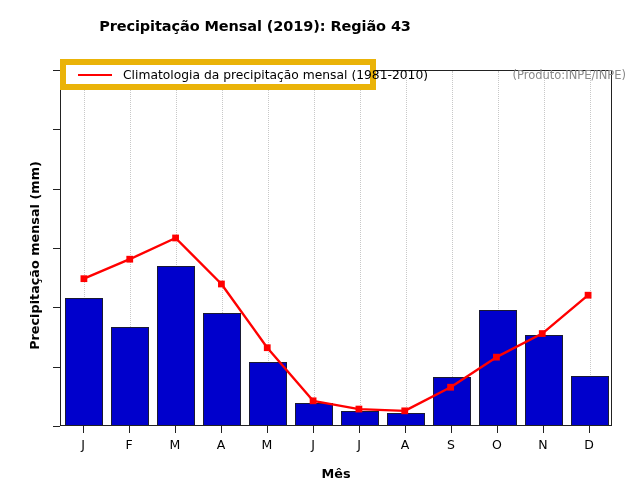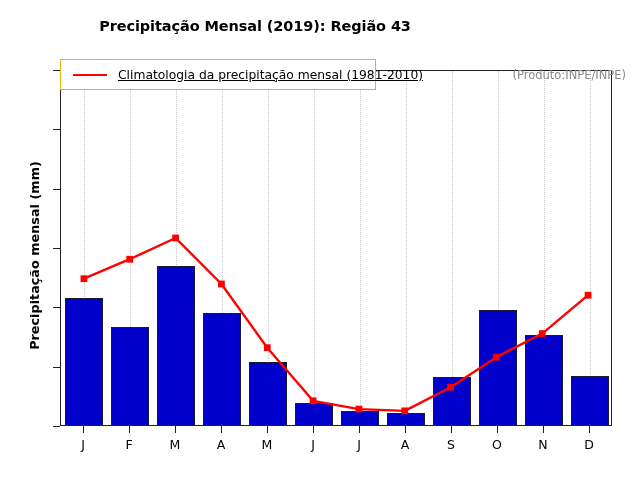--- a/index.html
+++ b/index.html
@@ -128,26 +128,25 @@
   }
 
   
   #legend {
     position: absolute;
     left: 60px;
     top: 59px;
     width: 316px;
     height: 31px;
     background: #ffffff;
-    border: 1px solid #eab308;
+    border: 6px solid #eab308;
     box-sizing: border-box;
     display: flex;
     align-items: center;
     z-index: 6;
-    text-decoration: underline;
   }
   #legend-swatch {
     width: 34px;
     height: 0;
     border-top: 2px solid #FF0000;
     margin-left: 12px;
     margin-right: 11px;
     flex: none;
   }
   #legend-label {
@@ -168,20 +167,21 @@
   }
 </style>
 </head>
 <body>
 
 <div id="figure">
 
   <div id="chart-title">Precipitação Mensal (2019): Região 43</div>
 
   <div id="ylabel">Precipitação mensal (mm)</div>
+  <div id="xlabel">Mês</div>
 
   <div id="y-axis"></div>
   <div id="x-axis"></div>
 
   <div id="plot-area">
     <div id="plot-inner">
       <div id="gridlines">
           <div class="vgrid" style="left: 23px;"></div>
           <div class="vgrid" style="left: 69px;"></div>
           <div class="vgrid" style="left: 115px;"></div>

